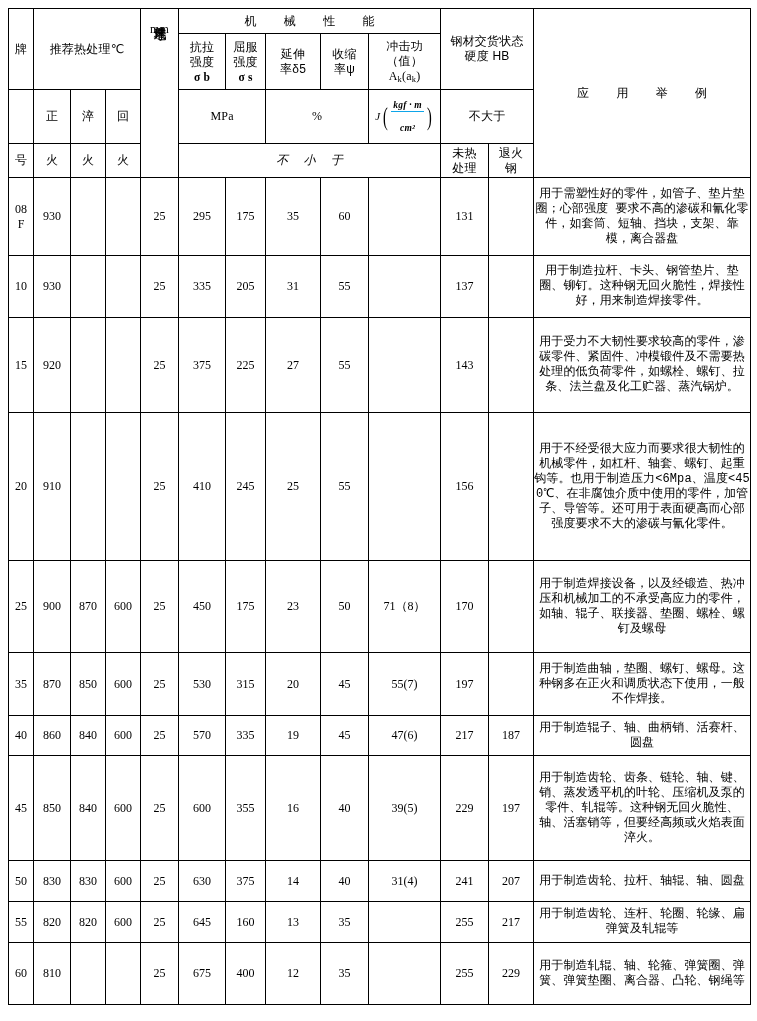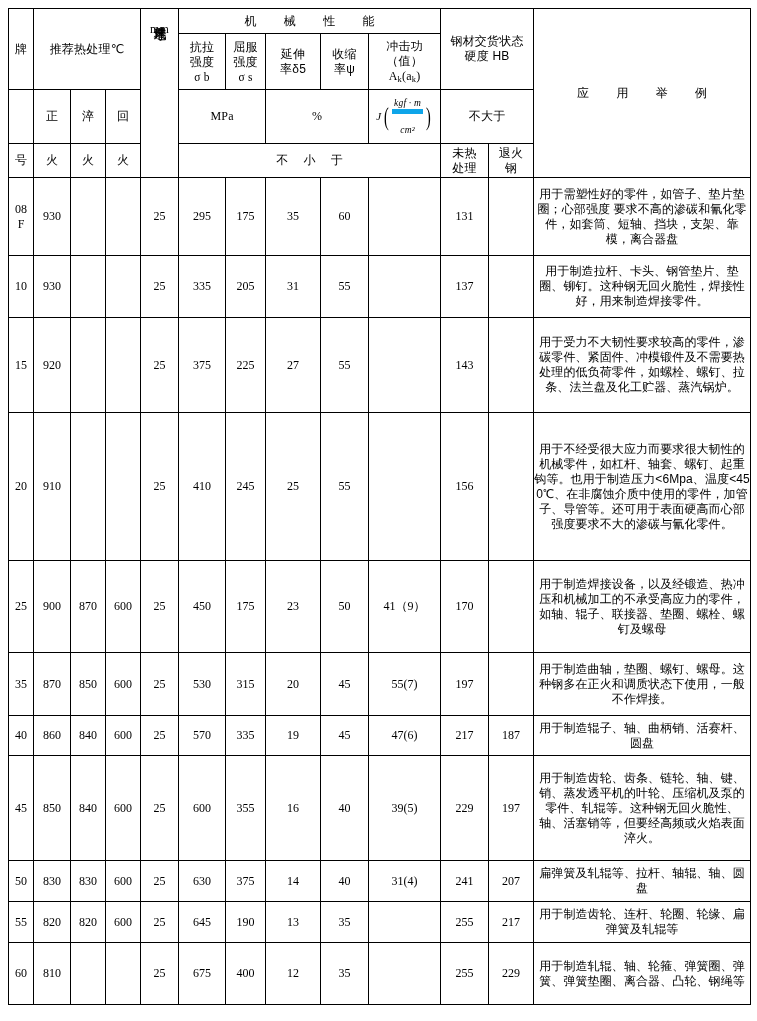--- a/index.html
+++ b/index.html
@@ -30,57 +30,57 @@
     font-size:12px;
     line-height:1.25;
   }
   
   .hd{
     font-family:"Liberation Sans","DejaVu Sans",sans-serif;
     font-size:12.5px;
     line-height:1.45;
     letter-spacing:0.2px;
   }
-  .hd-wide{ letter-spacing:6px; text-indent:6px; }
+  .hd-wide{ letter-spacing:6px; text-indent:6px;font-style:italic; }
   .hd-wide2{ letter-spacing:12px; text-indent:12px;margin-top:39px; }
   .mono-lat{
     font-family:"Liberation Serif","DejaVu Serif",serif;
     font-size:12px;
   }
-  .sym{ font-family:"Liberation Serif","DejaVu Serif",serif;font-size:11.5px; }
+  .sym{ font-family:"Liberation Serif","DejaVu Serif",serif;font-size:11.5px;font-weight:bold; }
   .sub{ font-size:8.5px; vertical-align:-0.22em; }
   
   .frac-wrap{
     display:inline-flex;align-items:center;justify-content:center;
     font-family:"Liberation Serif","DejaVu Serif",serif;
   }
   .frac-wrap .jj{ font-style:italic;font-size:11px;margin-right:1px;}
   .paren{ font-size:26px;line-height:0.82;font-weight:300;transform:scaleX(.55);display:inline-block;}
   .frac{
     display:inline-flex;flex-direction:column;align-items:center;
     font-style:italic;font-size:9.5px;line-height:1.15;
     padding:0 1px;
   }
-  .frac .num{ border-bottom:5px solid #0ea5e9;padding:0 2px 0px 2px;font-weight:normal;}
-  .frac .den{ padding:0 2px;font-weight:normal;margin-top:11px;}
+  .frac .num{ border-bottom:1px solid #0ea5e9;padding:0 2px 0px 2px;font-weight:bold;}
+  .frac .den{ padding:0 2px;font-weight:bold;margin-top:11px;}
   
   .num-cell{
     font-family:"Liberation Serif","DejaVu Serif",serif;
     font-size:12px;
     text-align:center;
   }
   .grade-cell{
     font-family:"Liberation Serif","DejaVu Serif",serif;
     font-size:11.5px;
     line-height:1.3;
   }
   .app-cell{
     text-align:left;
     vertical-align:top;
-    font-family:Liberation Sans, sans-serif;
+    font-family:Liberation Mono, monospace;
     font-size:12.3px;
     line-height:1.62;
     padding:3px 5px 3px 6px;
     letter-spacing:0.1px;
     word-break:break-all;
   }
   .rot{
     writing-mode:vertical-rl;
     text-orientation:upright;
     display:inline-block;
@@ -313,21 +313,21 @@
       <tr style="height:92px;">
         <td class="grade-cell">25</td>
         <td class="num-cell">900</td>
         <td class="num-cell">870</td>
         <td class="num-cell">600</td>
         <td class="num-cell">25</td>
         <td class="num-cell">450</td>
         <td class="num-cell">175</td>
         <td class="num-cell">23</td>
         <td class="num-cell">50</td>
-        <td class="num-cell">41（9）</td>
+        <td class="num-cell">71（8）</td>
         <td class="num-cell">170</td>
         <td class="num-cell"></td>
         <td class="app-cell">用于制造焊接设备，以及经锻造、热冲压和机械加工的不承受高应力的零件，如轴、辊子、联接器、垫圈、螺栓、螺钉及螺母</td>
       </tr>
 
       <tr style="height:63px;">
         <td class="grade-cell">35</td>
         <td class="num-cell">870</td>
         <td class="num-cell">850</td>
         <td class="num-cell">600</td>
@@ -380,31 +380,31 @@
         <td class="num-cell">830</td>
         <td class="num-cell">600</td>
         <td class="num-cell">25</td>
         <td class="num-cell">630</td>
         <td class="num-cell">375</td>
         <td class="num-cell">14</td>
         <td class="num-cell">40</td>
         <td class="num-cell">31(4)</td>
         <td class="num-cell">241</td>
         <td class="num-cell">207</td>
-        <td class="app-cell">扁弹簧及轧辊等、拉杆、轴辊、轴、圆盘</td>
+        <td class="app-cell">用于制造齿轮、拉杆、轴辊、轴、圆盘</td>
       </tr>
 
       <tr style="height:41px;">
         <td class="grade-cell">55</td>
         <td class="num-cell">820</td>
         <td class="num-cell">820</td>
         <td class="num-cell">600</td>
         <td class="num-cell">25</td>
         <td class="num-cell">645</td>
-        <td class="num-cell">190</td>
+        <td class="num-cell">160</td>
         <td class="num-cell">13</td>
         <td class="num-cell">35</td>
         <td class="num-cell"></td>
         <td class="num-cell">255</td>
         <td class="num-cell">217</td>
         <td class="app-cell">用于制造齿轮、连杆、轮圈、轮缘、扁弹簧及轧辊等</td>
       </tr>
 
       <tr style="height:62px;">
         <td class="grade-cell">60</td>

